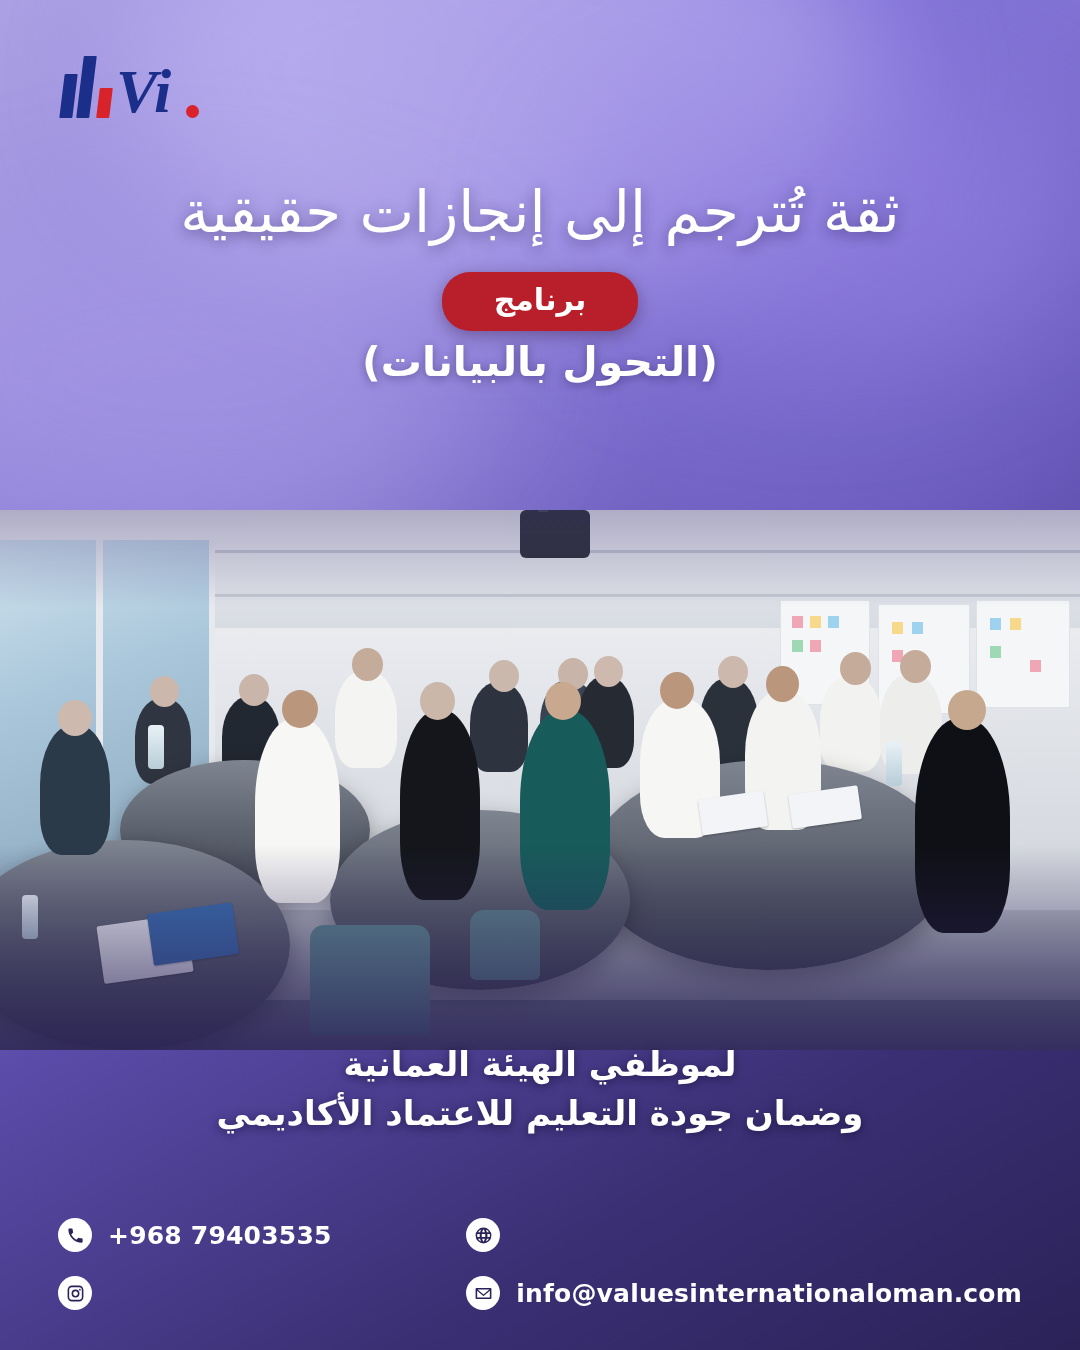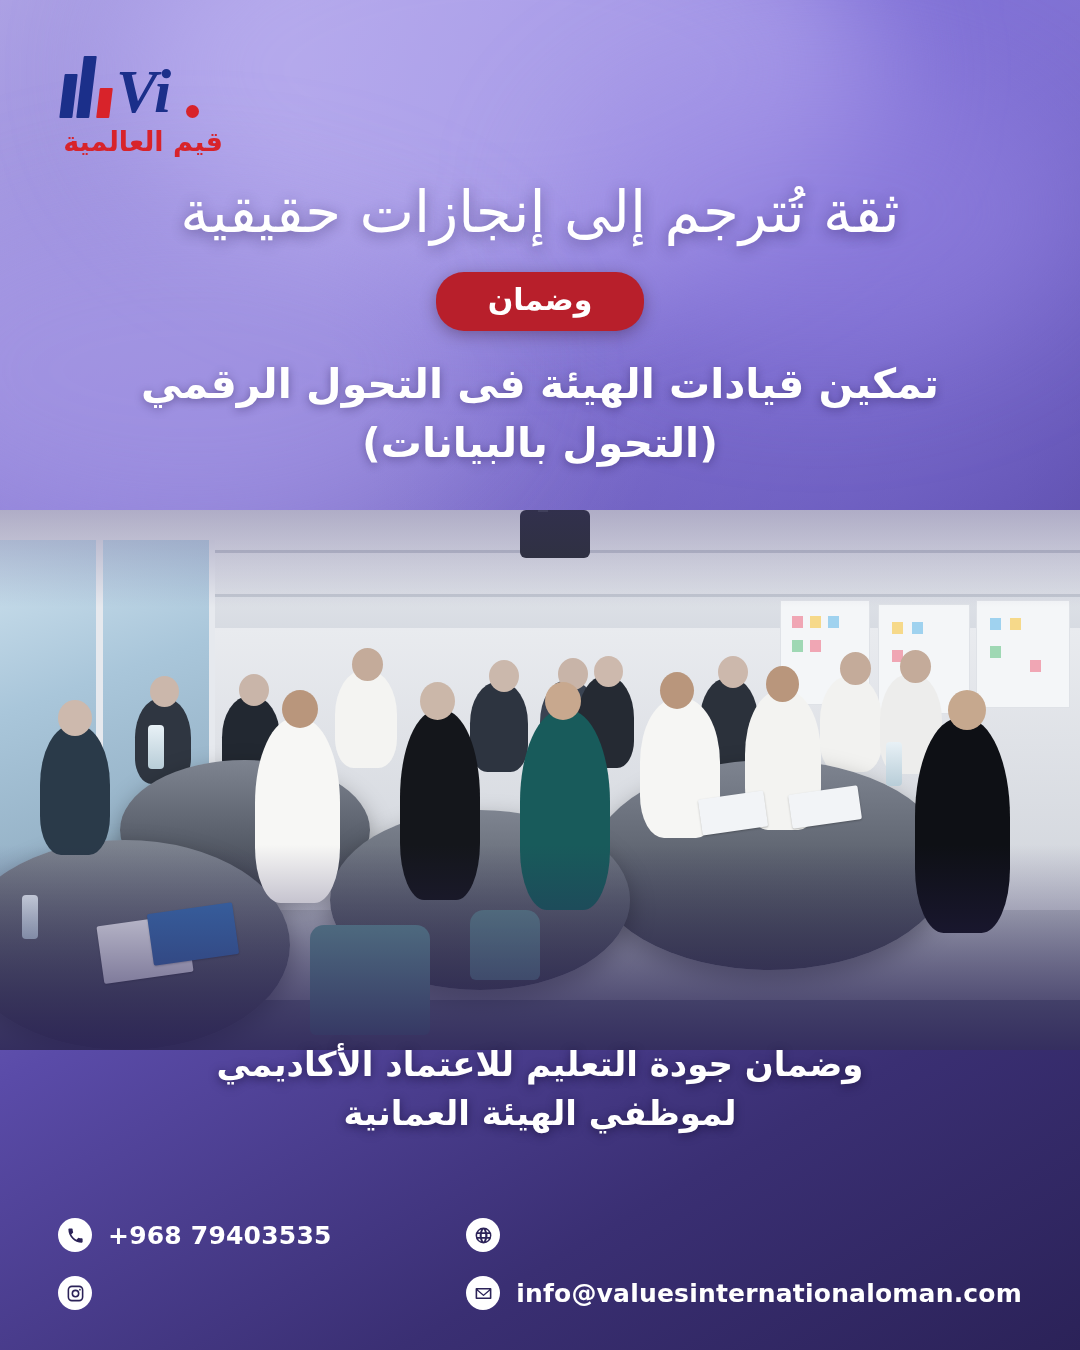--- a/index.html
+++ b/index.html
@@ -230,27 +230,25 @@
   <div class="glow-c"></div>
 
   <div class="logo">
     <div class="logo-mark">
       <span class="bar b1"></span>
       <span class="bar b2"></span>
       <span class="bar b3"></span>
       <span class="v">Vi</span>
       <span class="dot"></span>
     </div>
-    <div class="logo-ar">قيم العالمية</div>
   </div>
 
   <div class="head">
     <div class="headline">ثقة تُترجم إلى إنجازات حقيقية</div>
-    <div class="pill">وضمان</div>
-    <div class="subhead">تمكين قيادات الهيئة فى التحول الرقمي</div>
+    <div class="pill">برنامج</div>
     <div class="subhead" style="margin-top:4px">(التحول بالبيانات)</div>
   </div>
 
   <div class="photo">
     <div class="ph-ceiling">
       <span class="seam" style="top:40px"></span>
       <span class="seam" style="top:84px"></span>
     </div>
     <div class="ph-wall"></div>
     <div class="ph-window">
@@ -322,22 +320,22 @@
     <div class="ph-paper" style="left:100px; top:410px; width:90px; height:58px;"></div>
     <div class="ph-paper" style="left:150px; top:398px; width:86px; height:52px; background:#3a6fb0;"></div>
     <div class="ph-paper" style="left:700px; top:285px; width:66px; height:36px;"></div>
     <div class="ph-paper" style="left:790px; top:280px; width:70px; height:34px;"></div>
     <div class="ph-bottle" style="left:22px; top:385px;"></div>
     <div class="ph-bottle" style="left:148px; top:215px;"></div>
     <div class="ph-bottle" style="left:886px; top:232px;"></div>
   </div>
 
   <div class="audience">
+    <div>لموظفي الهيئة العمانية</div>
     <div>وضمان جودة التعليم للاعتماد الأكاديمي</div>
-    <div>لموظفي الهيئة العمانية</div>
   </div>
 
   <div class="contacts">
     <div class="c-item">
       <span class="c-icon">
         <svg viewBox="0 0 24 24">
             <path d="M6.6 10.8c1.4 2.8 3.8 5.2 6.6 6.6l2.2-2.2c.3-.3.7-.4 1-.2 1.1.4 2.3.6 3.6.6.6 0 1 .4 1 1V20c0 .6-.4 1-1 1C10.6 21 3 13.4 3 4c0-.6.4-1 1-1h3.4c.6 0 1 .4 1 1 0 1.2.2 2.4.6 3.6.1.3 0 .7-.2 1l-2.2 2.2z"></path>
           </svg>
       </span>
       <span class="c-text">+968 79403535</span>

